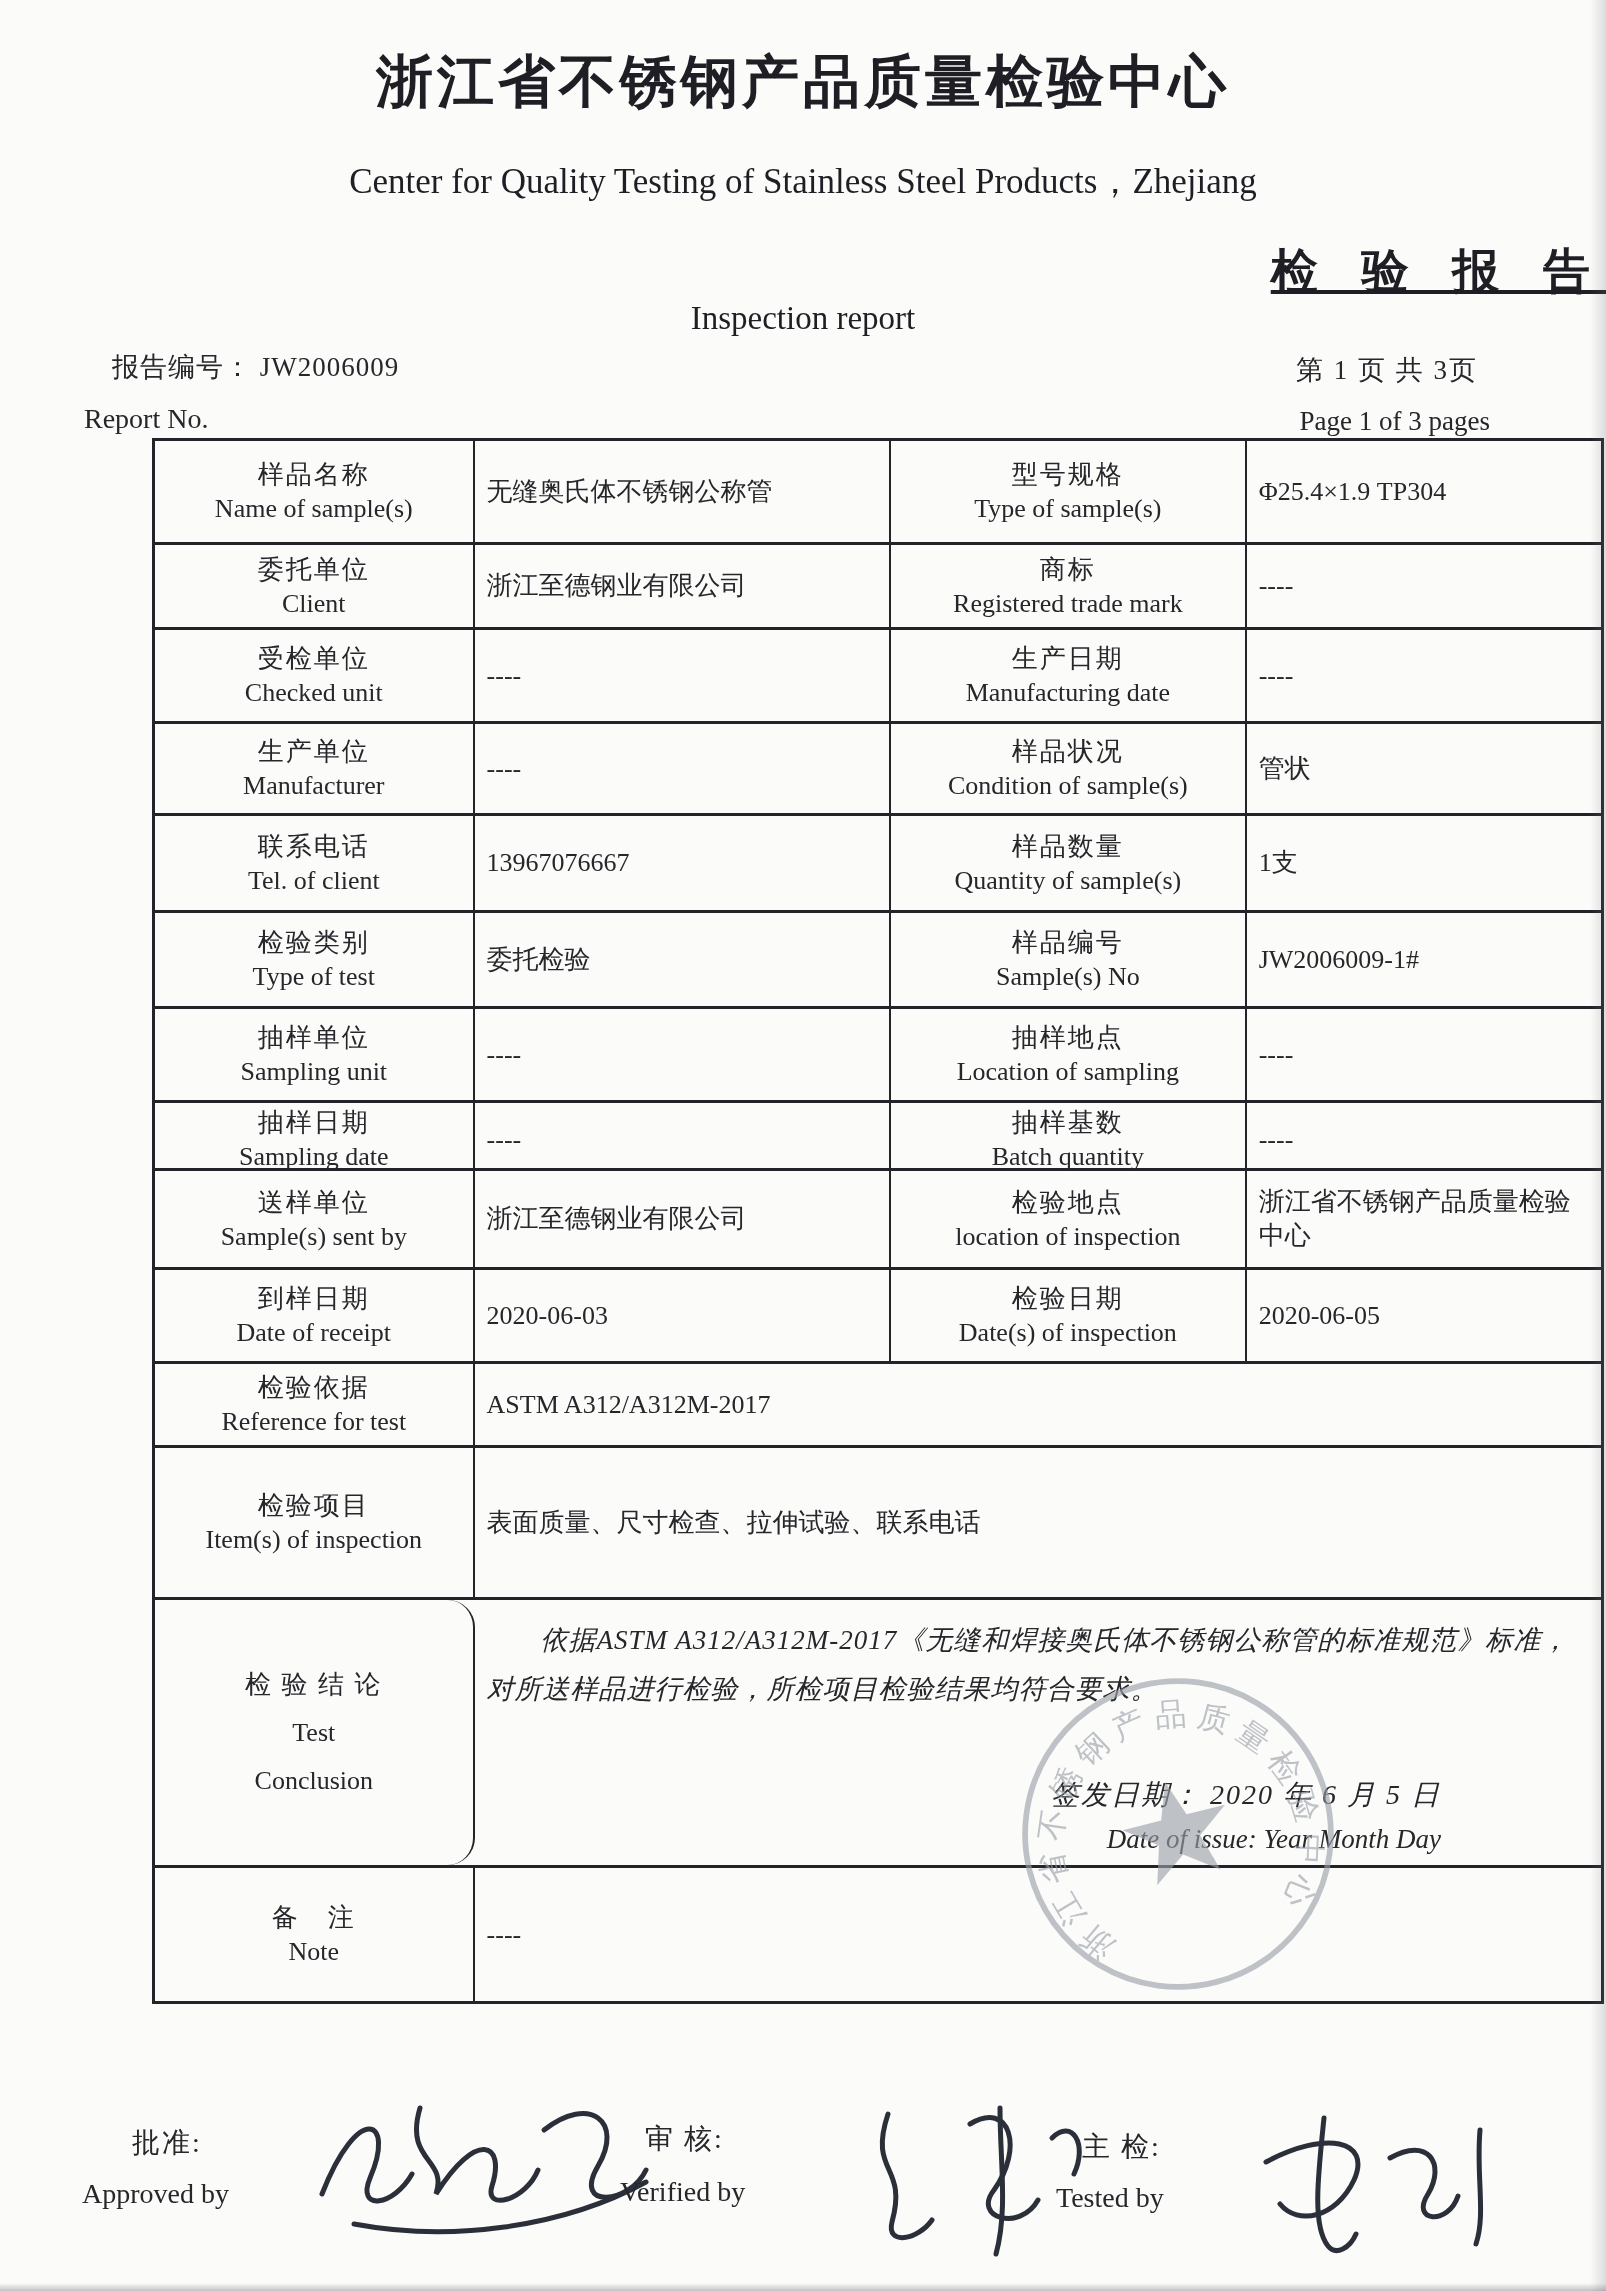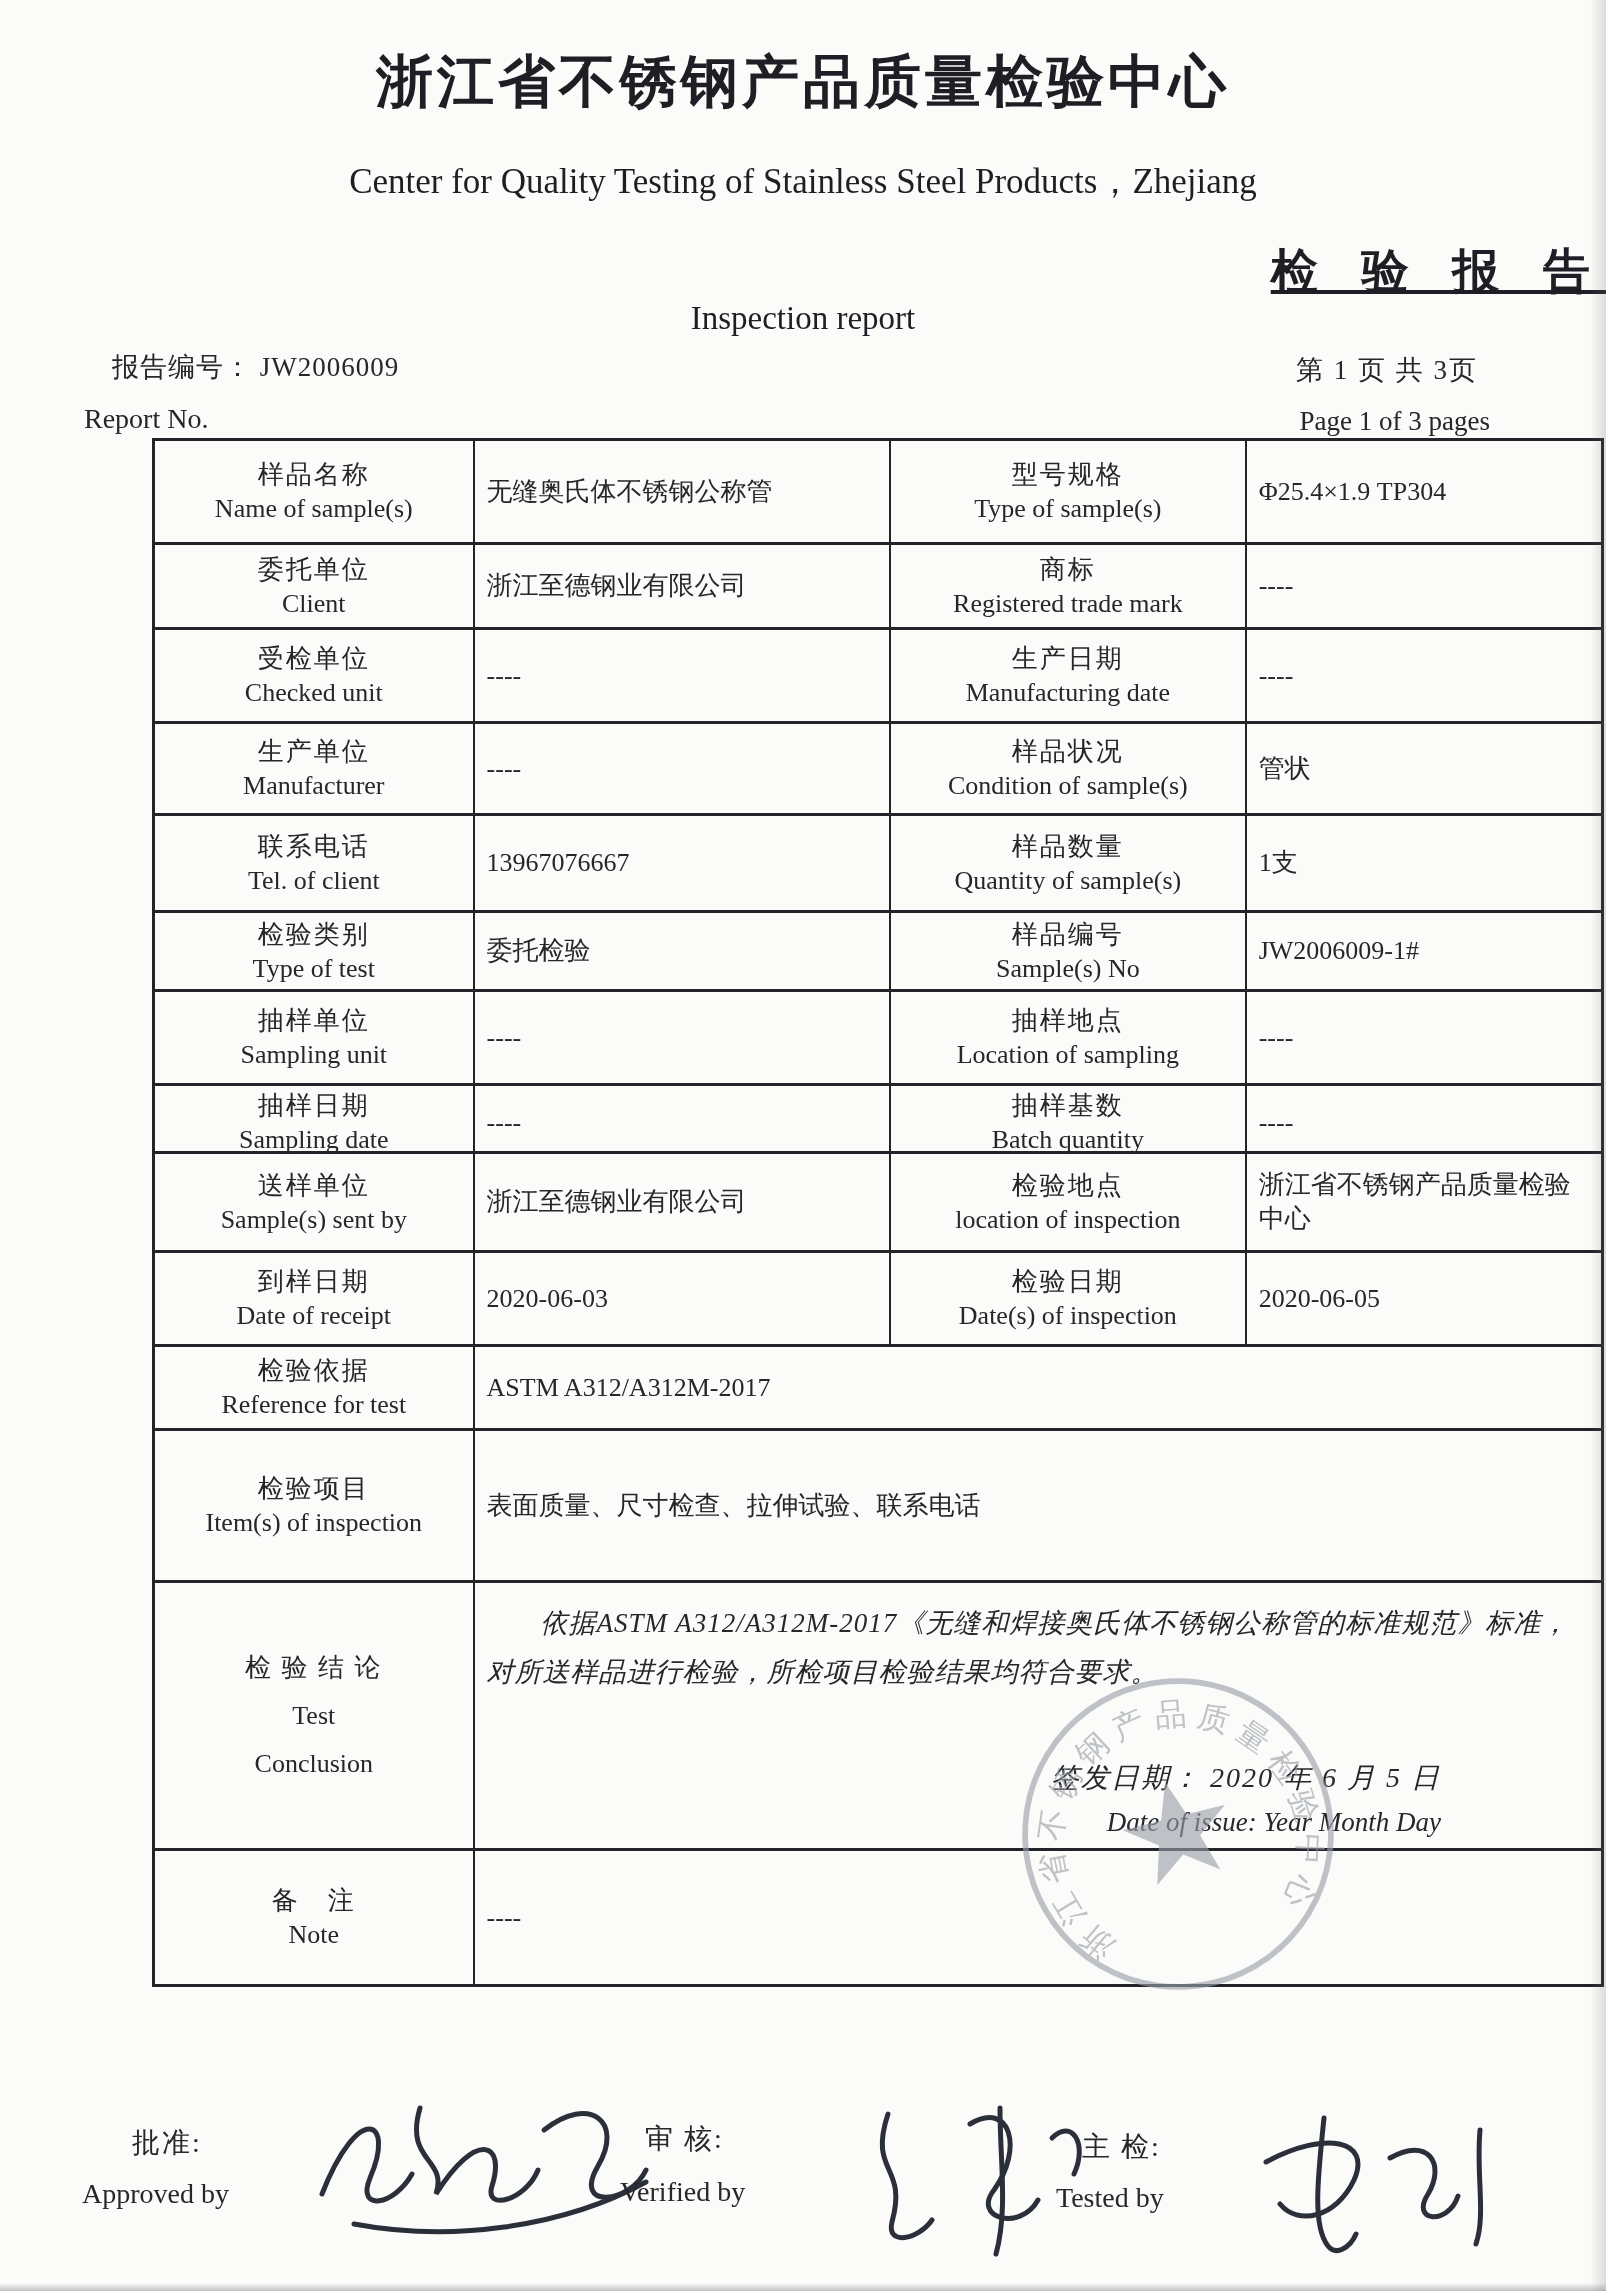--- a/index.html
+++ b/index.html
@@ -39,33 +39,33 @@
   .trow.wide{grid-template-columns:22.1% 77.9%;}
   .cell{border-right:2px solid #23232a;box-sizing:border-box;min-width:0;}
   .trow .cell:last-child{border-right:none;}
   .lab{display:flex;flex-direction:column;align-items:center;justify-content:center;
     text-align:center;padding:2px 4px;}
   .lab .cn{font-size:26px;letter-spacing:2px;line-height:1.35;}
   .lab .en{font-size:26px;line-height:1.3;}
   .val{display:flex;align-items:center;font-size:26px;padding:4px 8px 4px 12px;line-height:1.3;}
 
   .r1{height:104px}.r2{height:85px}.r3{height:94px}.r4{height:92px}
-  .r5{height:97px}.r6{height:79px}.r7{height:94px}.r8{height:68px}
+  .r5{height:97px}.r6{height:96px}.r7{height:94px}.r8{height:68px}
   .r9{height:99px}.r10{height:94px}.r11{height:84px}.r12{height:152px}
   .r13{height:268px}.r14{height:133px}
 
   
   .concl-val{display:flex;flex-direction:column;justify-content:space-between;
     padding:16px 18px 10px 12px;font-style:italic;}
   .ctext{margin:0;font-size:27px;line-height:1.8;letter-spacing:1px;}
   .ctext .ind{padding-left:54px;}
   .issue{text-align:right;padding-right:142px;}
   .issue .icn{font-size:28px;letter-spacing:2px;}
   .issue .ien{font-size:27px;margin-top:10px;}
-  .concl-lab{gap:14px;}
+  .concl-lab{gap:14px;border-radius:27px;}
 
   
   .stamp{position:absolute;left:1006px;top:1662px;width:344px;height:344px;
     transform:rotate(-14deg);opacity:.62;}
   .stamp svg{width:100%;height:100%;}
   .stamp text{font-size:33px;text-anchor:middle;font-family:"Liberation Serif",serif;}
 
   
   .sig-cn{position:absolute;font-size:28px;letter-spacing:2px;}
   .sig-en{position:absolute;font-size:28px;}

